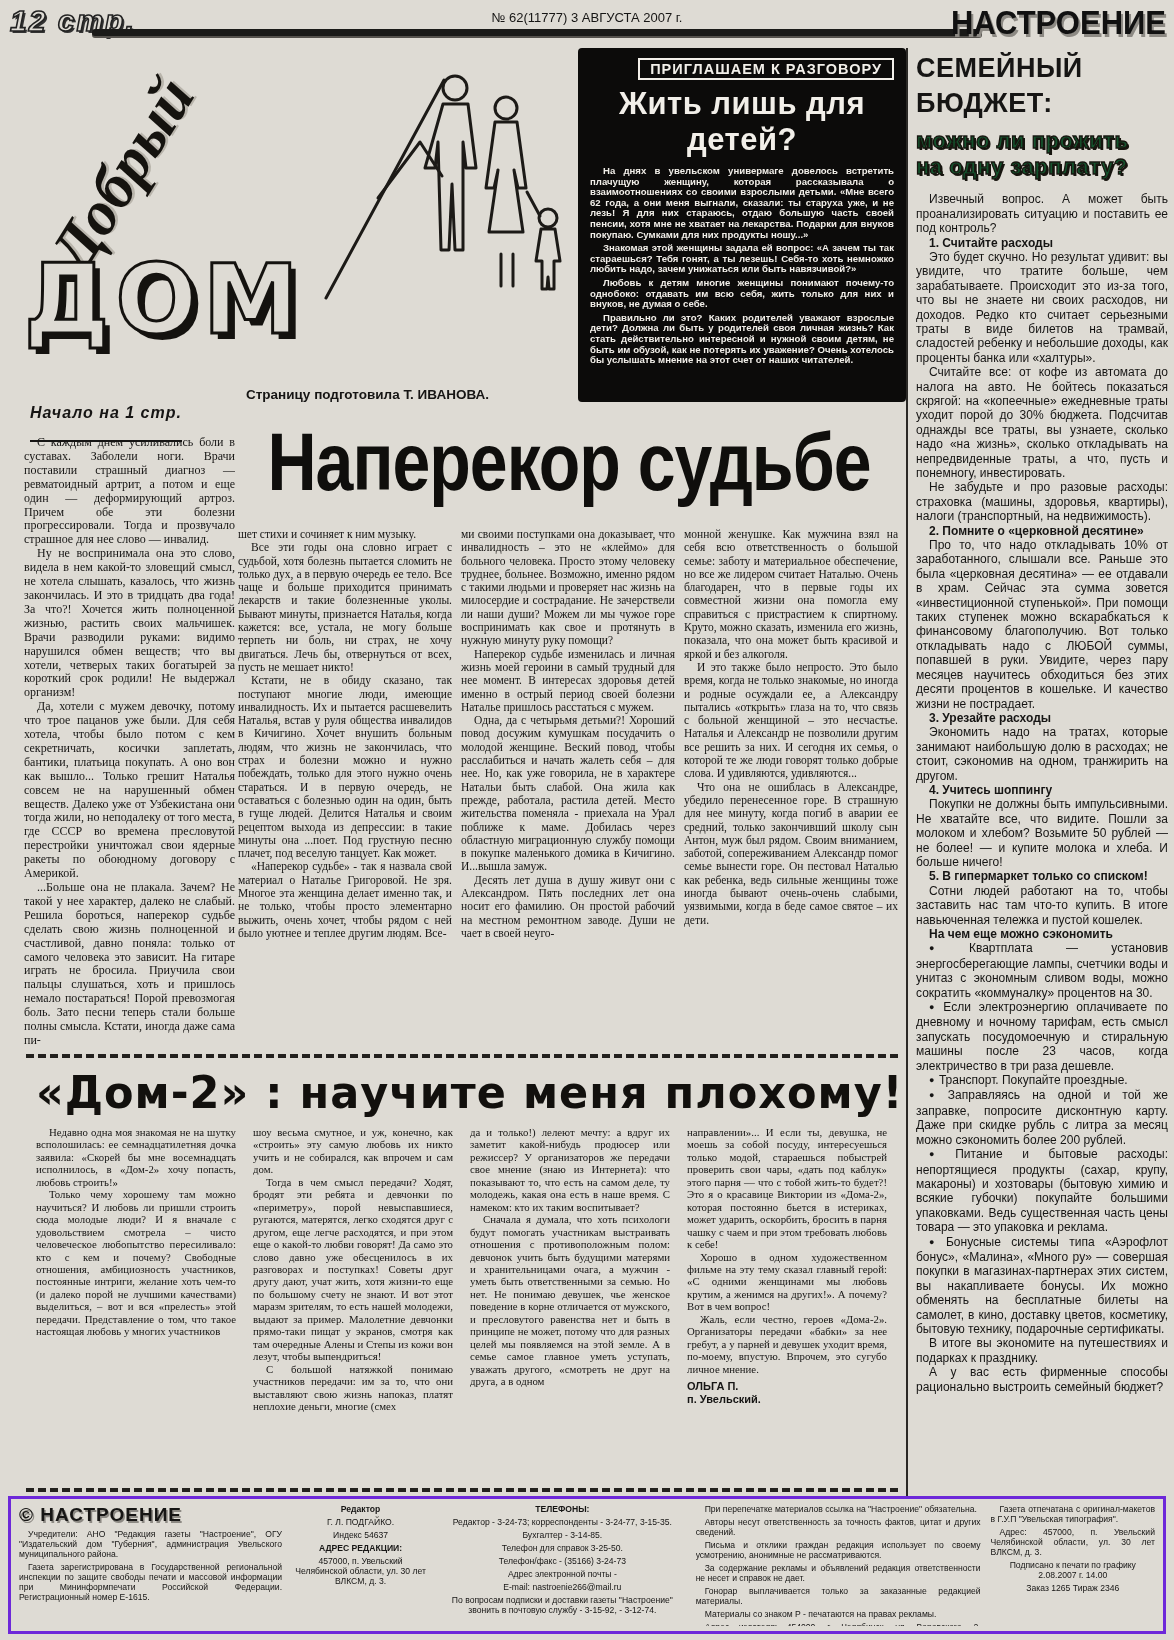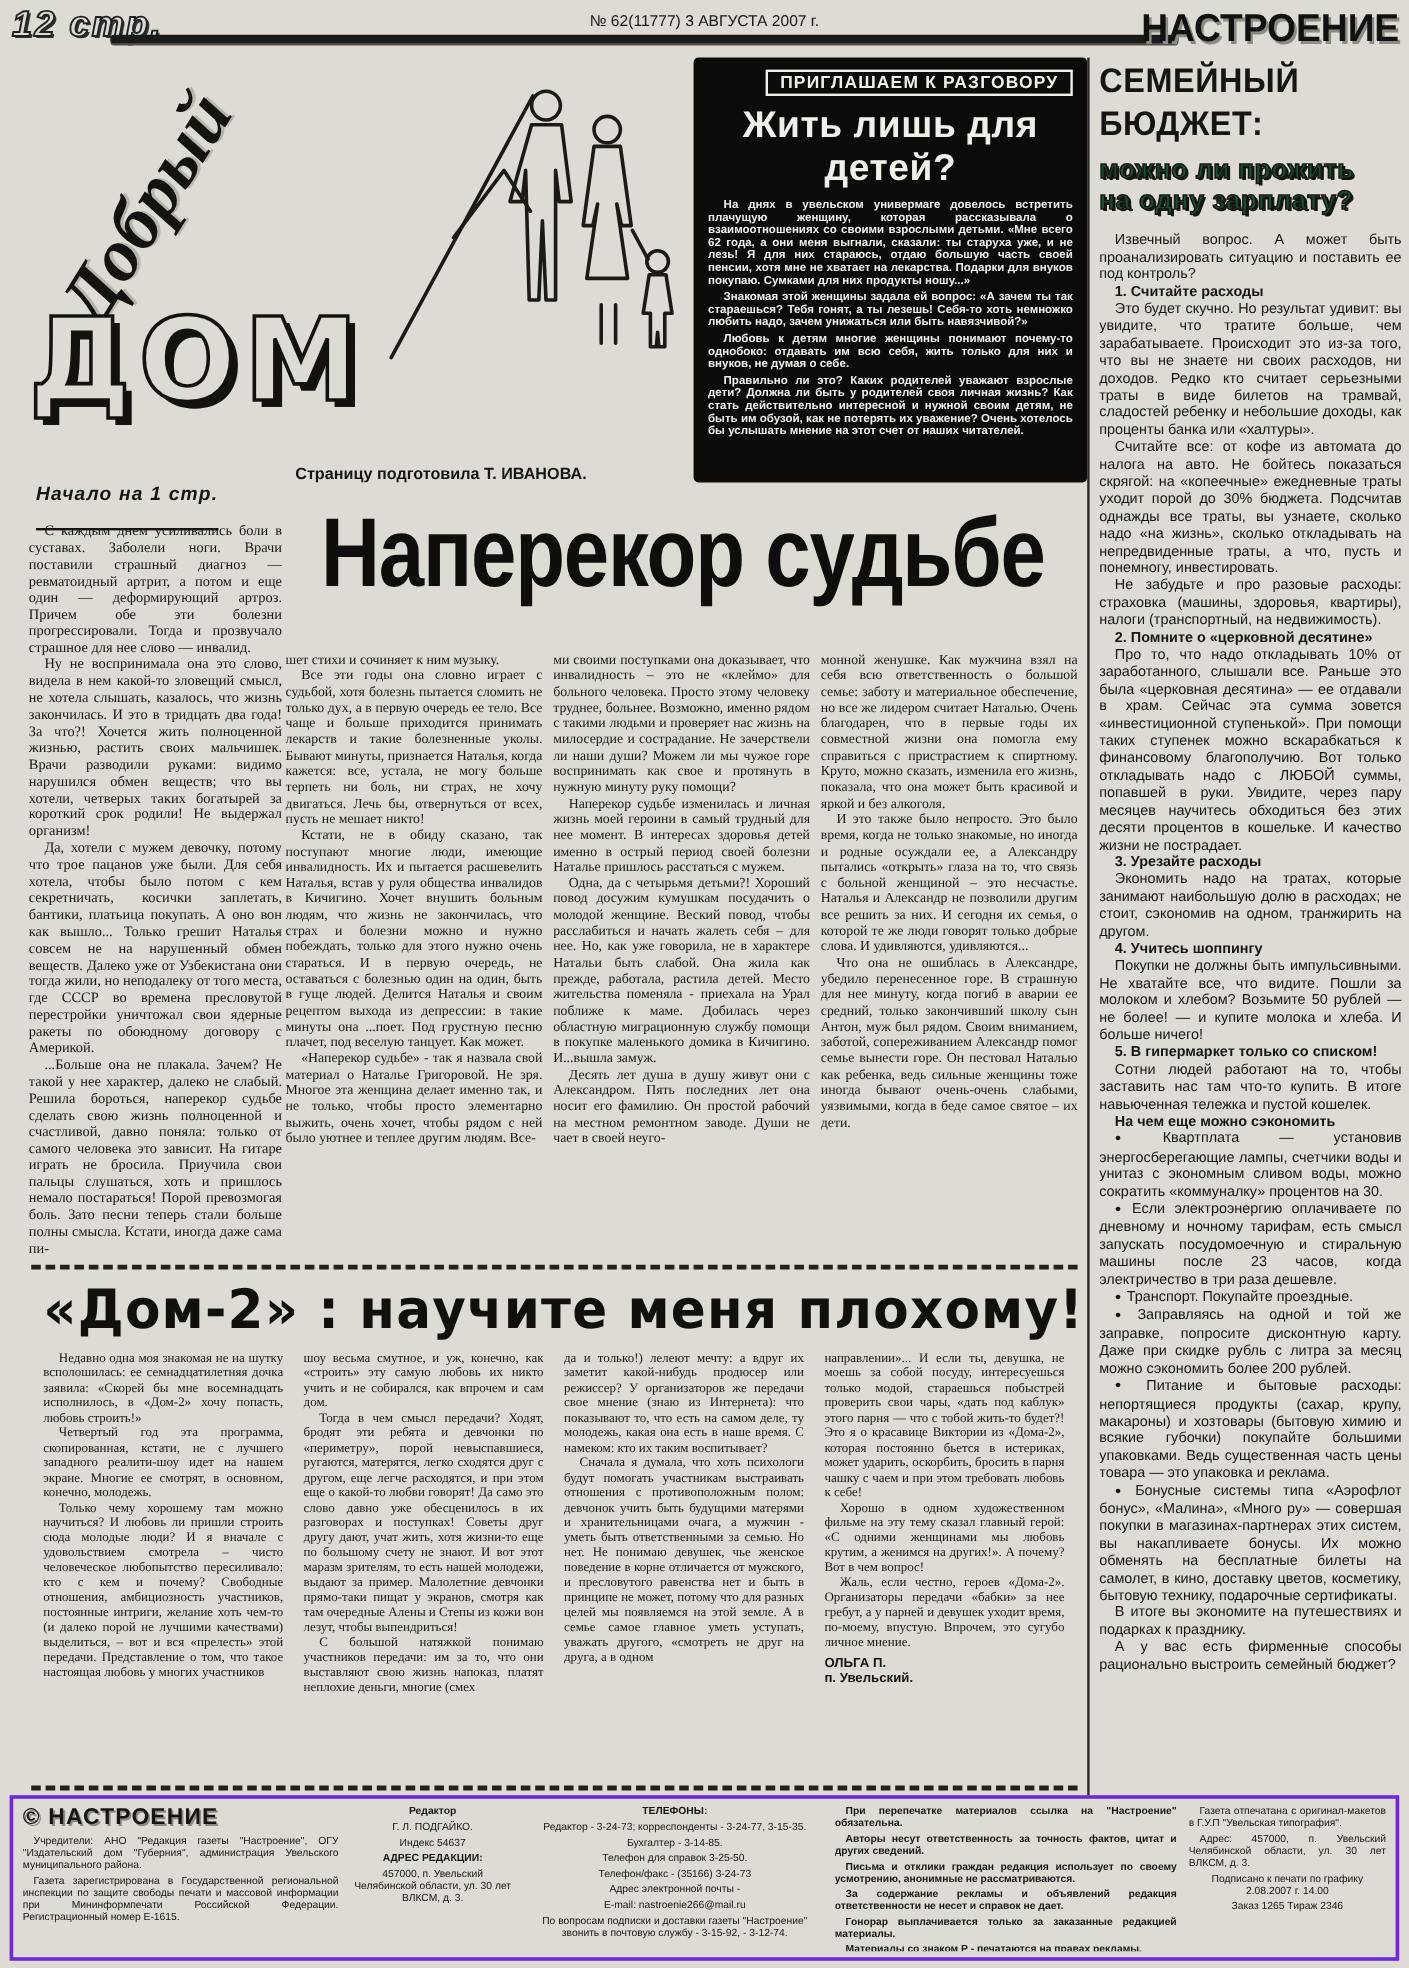--- a/index.html
+++ b/index.html
@@ -67,21 +67,21 @@
     border-bottom:2.5px solid #161514;padding-bottom:18px;letter-spacing:1px;
   }
   .intro-col{left:24px;top:436px;width:211px;height:614px;overflow:hidden;
     font-family:"Liberation Serif",serif;}
   .intro-col .para{font-size:12px;line-height:13.9px;margin:0;}
   .fate-headline{
     left:238px;top:414px;width:662px;text-align:center;font-weight:900;
     font-size:68px;letter-spacing:-1px;transform:scaleY(1.2);transform-origin:top;
     white-space:nowrap;color:#0f0e0c;
   }
-  .fate-col{top:544px;width:214px;height:520px;overflow:hidden;font-family:"Liberation Serif",serif;}
+  .fate-col{top:528px;width:214px;height:520px;overflow:hidden;font-family:"Liberation Serif",serif;}
   .fate-col .para{font-size:11.5px;line-height:13.3px;margin:0;}
   .fc1{left:238px;} .fc2{left:461px;} .fc3{left:684px;}
   
   .dom2-box{
     left:26px;top:1054px;width:872px;height:438px;box-sizing:border-box;
     padding:8px 10px 4px;
     border-top:4px dashed #23211e;border-bottom:4px dashed #23211e;
   }
   .dom2-headline{
     font-family:"DejaVu Sans",sans-serif;font-weight:800;font-size:43px;
@@ -95,21 +95,21 @@
   .sig2{text-align:right;font-weight:800;text-indent:0 !important;font-family:"Liberation Sans",sans-serif;font-size:11px !important;}
   
   .para{text-indent:13px;text-align:justify;}
   .cont{text-indent:0 !important;}
   
   .footer-box{
     left:8px;top:1496px;width:1158px;height:138px;border:3px solid #6d28d9;
     box-sizing:border-box;display:flex;gap:10px;padding:5px 8px;background:#dedbd4;
   }
   .fcol{overflow:hidden;}
-  .fcol1{width:24%;} .fcol2{width:12.5%;} .fcol3{width:22.5%;} .fcol4{width:26%;font-weight:bold;} .fcol5{width:15%;}
+  .fcol1{width:24%;} .fcol2{width:12.5%;} .fcol3{width:22.5%;} .fcol4{width:26%;} .fcol5{width:15%;}
   .footer-brand{font-weight:900;font-size:19px;letter-spacing:1px;margin:0 0 3px;text-shadow:1.5px 1.5px 0 #8d8a84;}
   .fpara{font-size:8.6px;line-height:10px;margin:0 0 3px;text-indent:9px;text-align:justify;}
   .fhead{font-weight:800;text-align:center;text-indent:0 !important;}
   .fc{text-align:center;text-indent:0 !important;}
 </style>
 </head>
 <body>
 
 <div class="abs page-label">12 стр.</div>
 <div class="abs issue-line">№ 62(11777) 3 АВГУСТА 2007 г.</div>
@@ -210,21 +210,20 @@
     <p class="para cont">монной женушке. Как мужчина взял на себя всю ответственность о большой семье: заботу и материальное обеспечение, но все же лидером считает Наталью. Очень благодарен, что в первые годы их совместной жизни она помогла ему справиться с пристрастием к спиртному. Круто, можно сказать, изменила его жизнь, показала, что она может быть красивой и яркой и без алкоголя.</p>
     <p class="para">И это также было непросто. Это было время, когда не только знакомые, но иногда и родные осуждали ее, а Александру пытались «открыть» глаза на то, что связь с больной женщиной – это несчастье. Наталья и Александр не позволили другим все решить за них. И сегодня их семья, о которой те же люди говорят только добрые слова. И удивляются, удивляются...</p>
     <p class="para">Что она не ошиблась в Александре, убедило перенесенное горе. В страшную для нее минуту, когда погиб в аварии ее средний, только закончивший школу сын Антон, муж был рядом. Своим вниманием, заботой, сопереживанием Александр помог семье вынести горе. Он пестовал Наталью как ребенка, ведь сильные женщины тоже иногда бывают очень-очень слабыми, уязвимыми, когда в беде самое святое – их дети.</p>
   </div>
 
 <div class="abs dom2-box">
   <div class="dom2-headline">«Дом-2» : научите меня плохому!</div>
   <div class="dom2-cols">
     <div class="dom2-col">
         <p class="para">Недавно одна моя знакомая не на шутку всполошилась: ее семнадцатилетняя дочка заявила: «Скорей бы мне восемнадцать исполнилось, в «Дом-2» хочу попасть, любовь строить!»</p>
-        <p class="para">Четвертый год эта программа, скопированная, кстати, не с лучшего западного реалити-шоу идет на нашем экране. Многие ее смотрят, в основном, конечно, молодежь.</p>
         <p class="para">Только чему хорошему там можно научиться? И любовь ли пришли строить сюда молодые люди? И я вначале с удовольствием смотрела – чисто человеческое любопытство пересиливало: кто с кем и почему? Свободные отношения, амбициозность участников, постоянные интриги, желание хоть чем-то (и далеко порой не лучшими качествами) выделиться, – вот и вся «прелесть» этой передачи. Представление о том, что такое настоящая любовь у многих участников</p>
       </div>
     <div class="dom2-col">
         <p class="para cont">шоу весьма смутное, и уж, конечно, как «строить» эту самую любовь их никто учить и не собирался, как впрочем и сам дом.</p>
         <p class="para">Тогда в чем смысл передачи? Ходят, бродят эти ребята и девчонки по «периметру», порой невыспавшиеся, ругаются, матерятся, легко сходятся друг с другом, еще легче расходятся, и при этом еще о какой-то любви говорят! Да само это слово давно уже обесценилось в их разговорах и поступках! Советы друг другу дают, учат жить, хотя жизни-то еще по большому счету не знают. И вот этот маразм зрителям, то есть нашей молодежи, выдают за пример. Малолетние девчонки прямо-таки пищат у экранов, смотря как там очередные Алены и Степы из кожи вон лезут, чтобы выпендриться!</p>
         <p class="para">С большой натяжкой понимаю участников передачи: им за то, что они выставляют свою жизнь напоказ, платят неплохие деньги, многие (смех</p>
       </div>
     <div class="dom2-col">
         <p class="para cont">да и только!) лелеют мечту: а вдруг их заметит какой-нибудь продюсер или режиссер? У организаторов же передачи свое мнение (знаю из Интернета): что показывают то, что есть на самом деле, ту молодежь, какая она есть в наше время. С намеком: кто их таким воспитывает?</p>
         <p class="para">Сначала я думала, что хоть психологи будут помогать участникам выстраивать отношения с противоположным полом: девчонок учить быть будущими матерями и хранительницами очага, а мужчин - уметь быть ответственными за семью. Но нет. Не понимаю девушек, чье женское поведение в корне отличается от мужского, и пресловутого равенства нет и быть в принципе не может, потому что для разных целей мы появляемся на этой земле. А в семье самое главное уметь уступать, уважать другого, «смотреть не друг на друга, а в одном</p>

